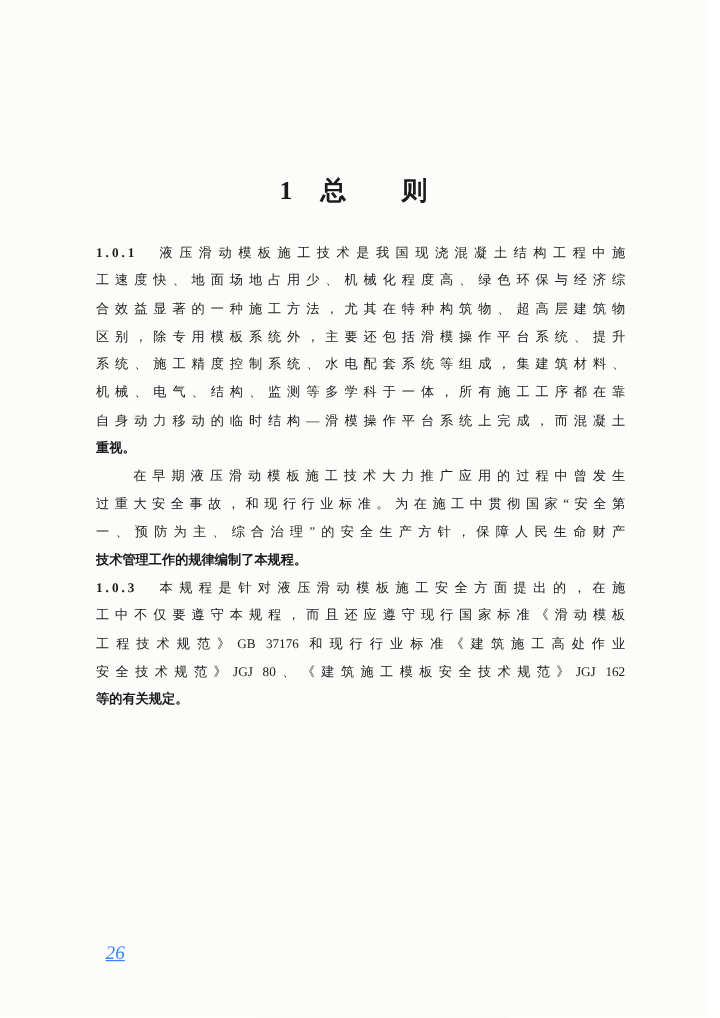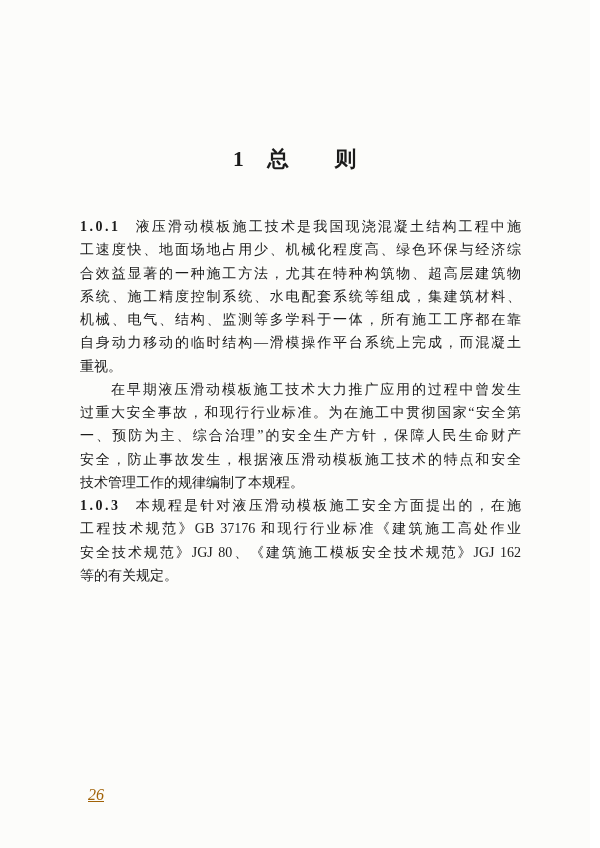--- a/index.html
+++ b/index.html
@@ -19,74 +19,75 @@
     right: 0;
     text-align: center;
     font-size: 21.5px;
     font-weight: 700;
     letter-spacing: 1px;
     white-space: pre;
   }
   .doc-body {
     position: absolute;
     left: 80px;
-    top: 215px;
+    top: 200px;
     width: 441px;
-    font-size: 14px;
+    font-size: 11px;
     line-height: 23.25px;
   }
   .para { margin: 0; }
   .line {
     text-align: justify;
     text-align-last: justify;
     height: 23.25px;
     overflow: hidden;
   }
-  .line.last { text-align-last: left; }
+  .line.last { text-align-last: left; font-weight: bold; }
   .line.indent { text-indent: 31px; }
   .clause-label {
     font-weight: 700;
     letter-spacing: 2.5px;
     margin-right: 13px;
   }
   .page-number {
     position: absolute;
     left: 88px;
     top: 786px;
     font-size: 16px;
     font-style: italic;
-    color: #a16207;
+    color: #3b82f6;
     text-decoration: underline;
   }
 </style>
 </head>
 <body>
 
 <div class="page">
   <div class="chapter-title">1　总　　则</div>
 
   <div class="doc-body">
       <div class="para">
         <div class="line"><span class="clause-label">1.0.1</span>液压滑动模板施工技术是我国现浇混凝土结构工程中施</div>
         <div class="line">工速度快、地面场地占用少、机械化程度高、绿色环保与经济综</div>
         <div class="line">合效益显著的一种施工方法，尤其在特种构筑物、超高层建筑物</div>
+        <div class="line">区别，除专用模板系统外，主要还包括滑模操作平台系统、提升</div>
         <div class="line">系统、施工精度控制系统、水电配套系统等组成，集建筑材料、</div>
         <div class="line">机械、电气、结构、监测等多学科于一体，所有施工工序都在靠</div>
         <div class="line">自身动力移动的临时结构—滑模操作平台系统上完成，而混凝土</div>
         <div class="line last">重视。</div>
       </div>
       <div class="para">
         <div class="line indent">在早期液压滑动模板施工技术大力推广应用的过程中曾发生</div>
         <div class="line">过重大安全事故，和现行行业标准。为在施工中贯彻国家“安全第</div>
         <div class="line">一、预防为主、综合治理”的安全生产方针，保障人民生命财产</div>
-        <div class="line">安全，防止事故发生，根据液压滑动模板施工技术的特点和安全</div>
         <div class="line last">技术管理工作的规律编制了本规程。</div>
       </div>
       <div class="para">
         <div class="line"><span class="clause-label">1.0.3</span>本规程是针对液压滑动模板施工安全方面提出的，在施</div>
+        <div class="line">工中不仅要遵守本规程，而且还应遵守现行国家标准《滑动模板</div>
         <div class="line">工程技术规范》GB 37176 和现行行业标准《建筑施工高处作业</div>
         <div class="line">安全技术规范》JGJ 80、《建筑施工模板安全技术规范》JGJ 162</div>
         <div class="line last">等的有关规定。</div>
       </div>
     </div>
 
   <div class="page-number">26</div>
 </div>
 
 </body></html>

